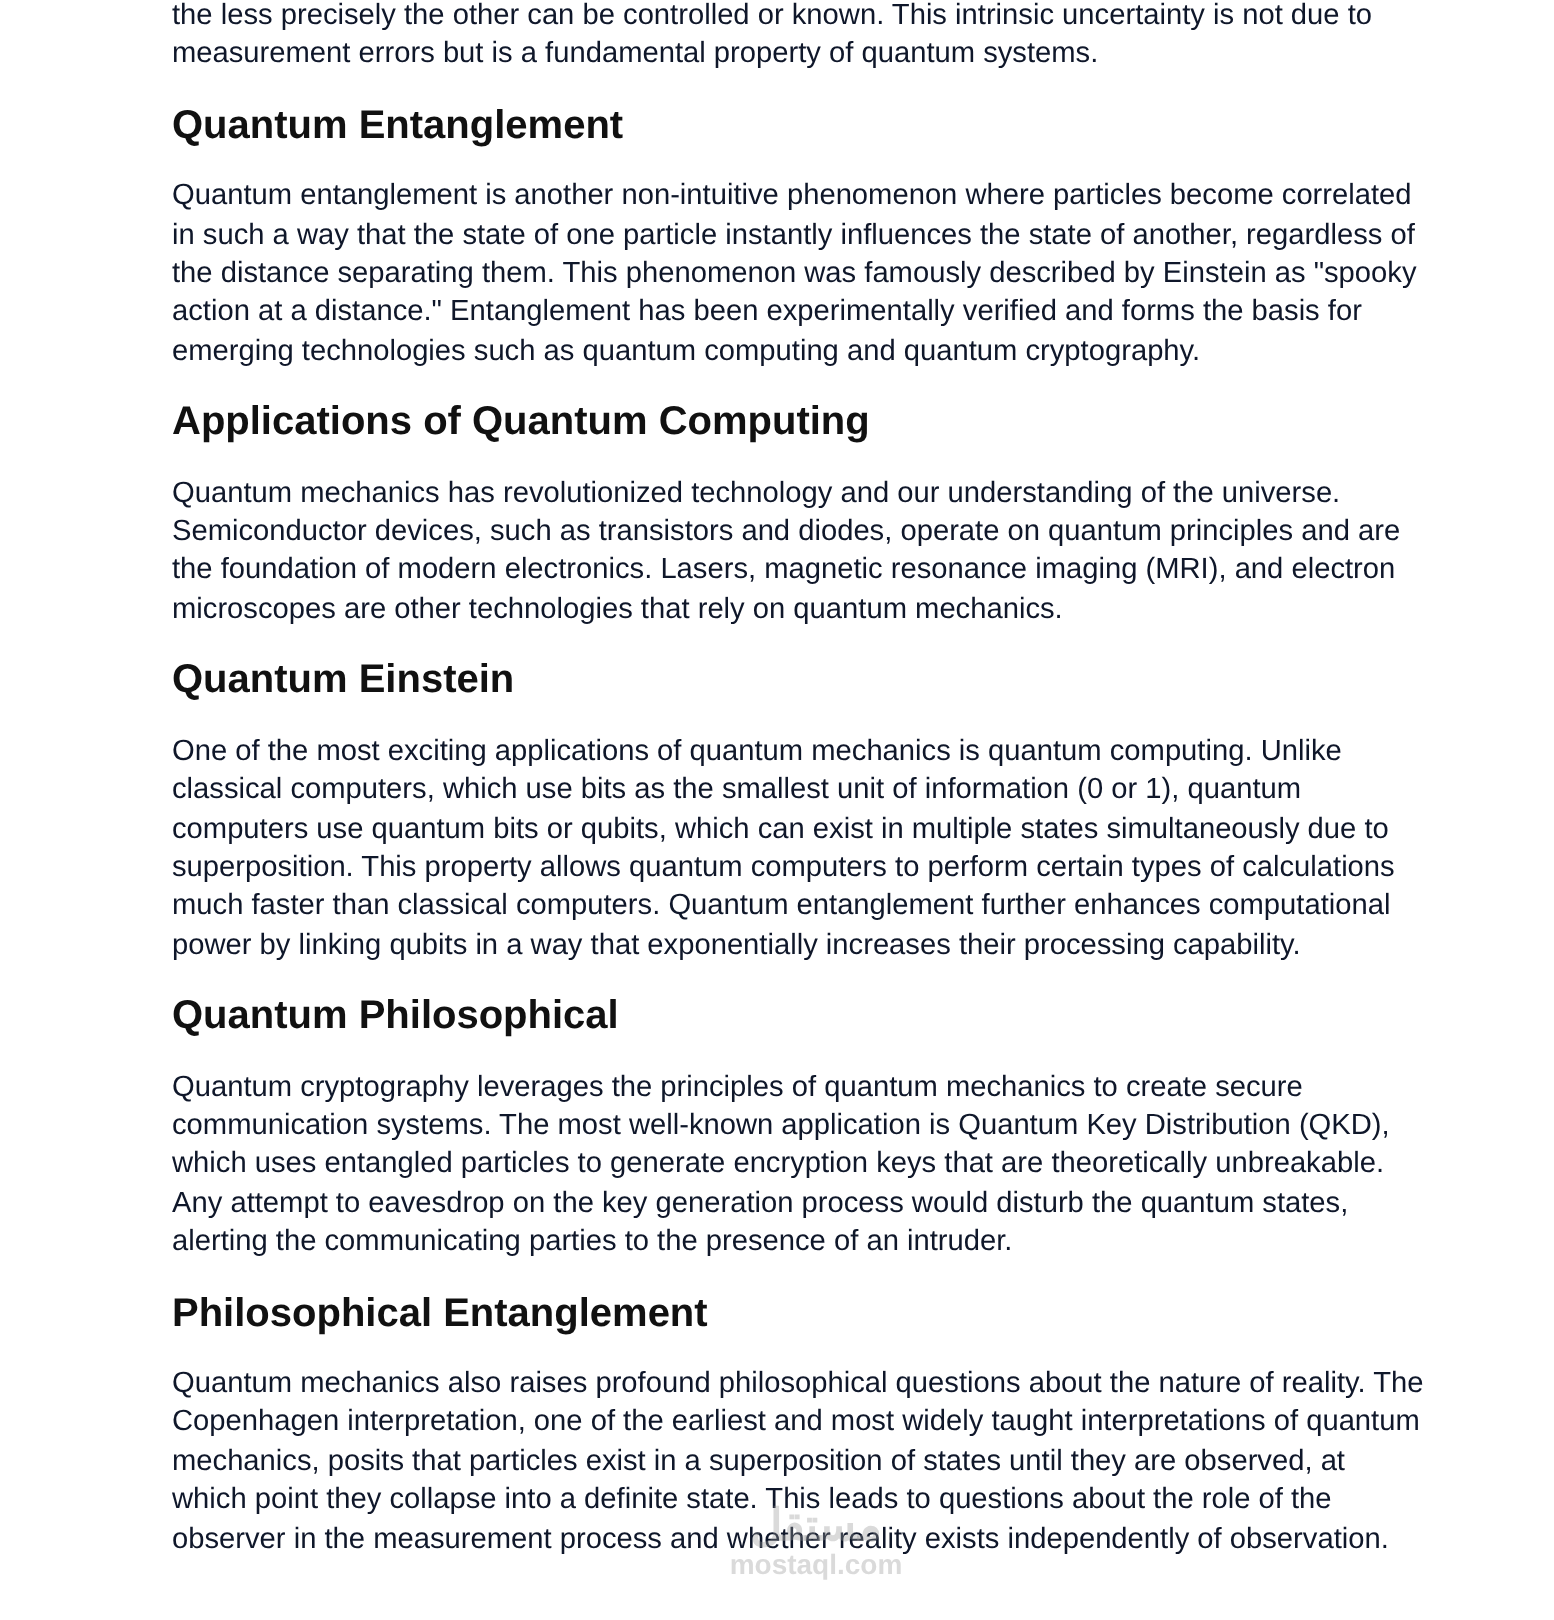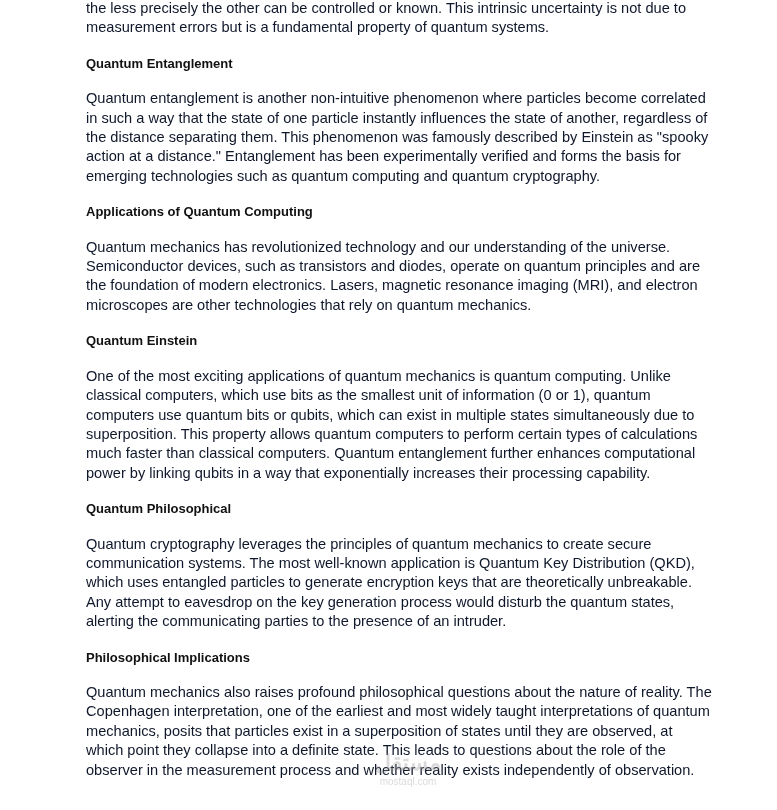--- a/index.html
+++ b/index.html
@@ -21,21 +21,21 @@
       top: -12px;
       width: 626px;
     }
     .para {
       font-size: 14.6px;
       line-height: 19.4px;
       margin: 0;
       color: #0f172a;
     }
     .heading {
-      font-size: 13px;
+      font-size: 20px;
       line-height: 19.4px;
       font-weight: bold;
       margin: 0;
       color: #111111;
     }
     .gap-after-para { height: 16px; }
     .gap-after-heading { height: 16px; }
     .watermark {
       position: absolute;
       left: 360px;
@@ -46,22 +46,22 @@
       color: rgba(150,150,150,0.35);
       font-family: "Liberation Sans", sans-serif;
     }
     .watermark .wm-arabic {
       font-size: 22px;
       font-weight: bold;
       line-height: 22px;
       letter-spacing: 1px;
     }
     .watermark .wm-latin {
-      font-size: 10px;
-      font-weight: normal;
+      font-size: 14px;
+      font-weight: bold;
       line-height: 16px;
     }
   </style>
 </head>
 <body>
 
 <div class="doc" style="top: -1px;">
   <p class="para">
     
     <span>the less precisely the other can be controlled or known. This intrinsic uncertainty is not due to measurement errors but is a fundamental property of quantum systems.</span>
@@ -90,21 +90,21 @@
   </section>
 
   <section>
     <h2 class="heading">Quantum Philosophical</h2>
     <div class="gap-after-heading"></div>
     <p class="para">Quantum cryptography leverages the principles of quantum mechanics to create secure communication systems. The most well-known application is Quantum Key Distribution (QKD), which uses entangled particles to generate encryption keys that are theoretically unbreakable. Any attempt to eavesdrop on the key generation process would disturb the quantum states, alerting the communicating parties to the presence of an intruder.</p>
     <div class="gap-after-para"></div>
   </section>
 
   <section>
-    <h2 class="heading">Philosophical Implications</h2>
+    <h2 class="heading">Philosophical Entanglement</h2>
     <div class="gap-after-heading"></div>
     <p class="para">Quantum mechanics also raises profound philosophical questions about the nature of reality. The Copenhagen interpretation, one of the earliest and most widely taught interpretations of quantum mechanics, posits that particles exist in a superposition of states until they are observed, at which point they collapse into a definite state. This leads to questions about the role of the observer in the measurement process and whether reality exists independently of observation.</p>
   </section>
 </div>
 
 <div class="watermark">
   <div class="wm-arabic">مستقل</div>
   <div class="wm-latin">mostaql.com</div>
 </div>
 

